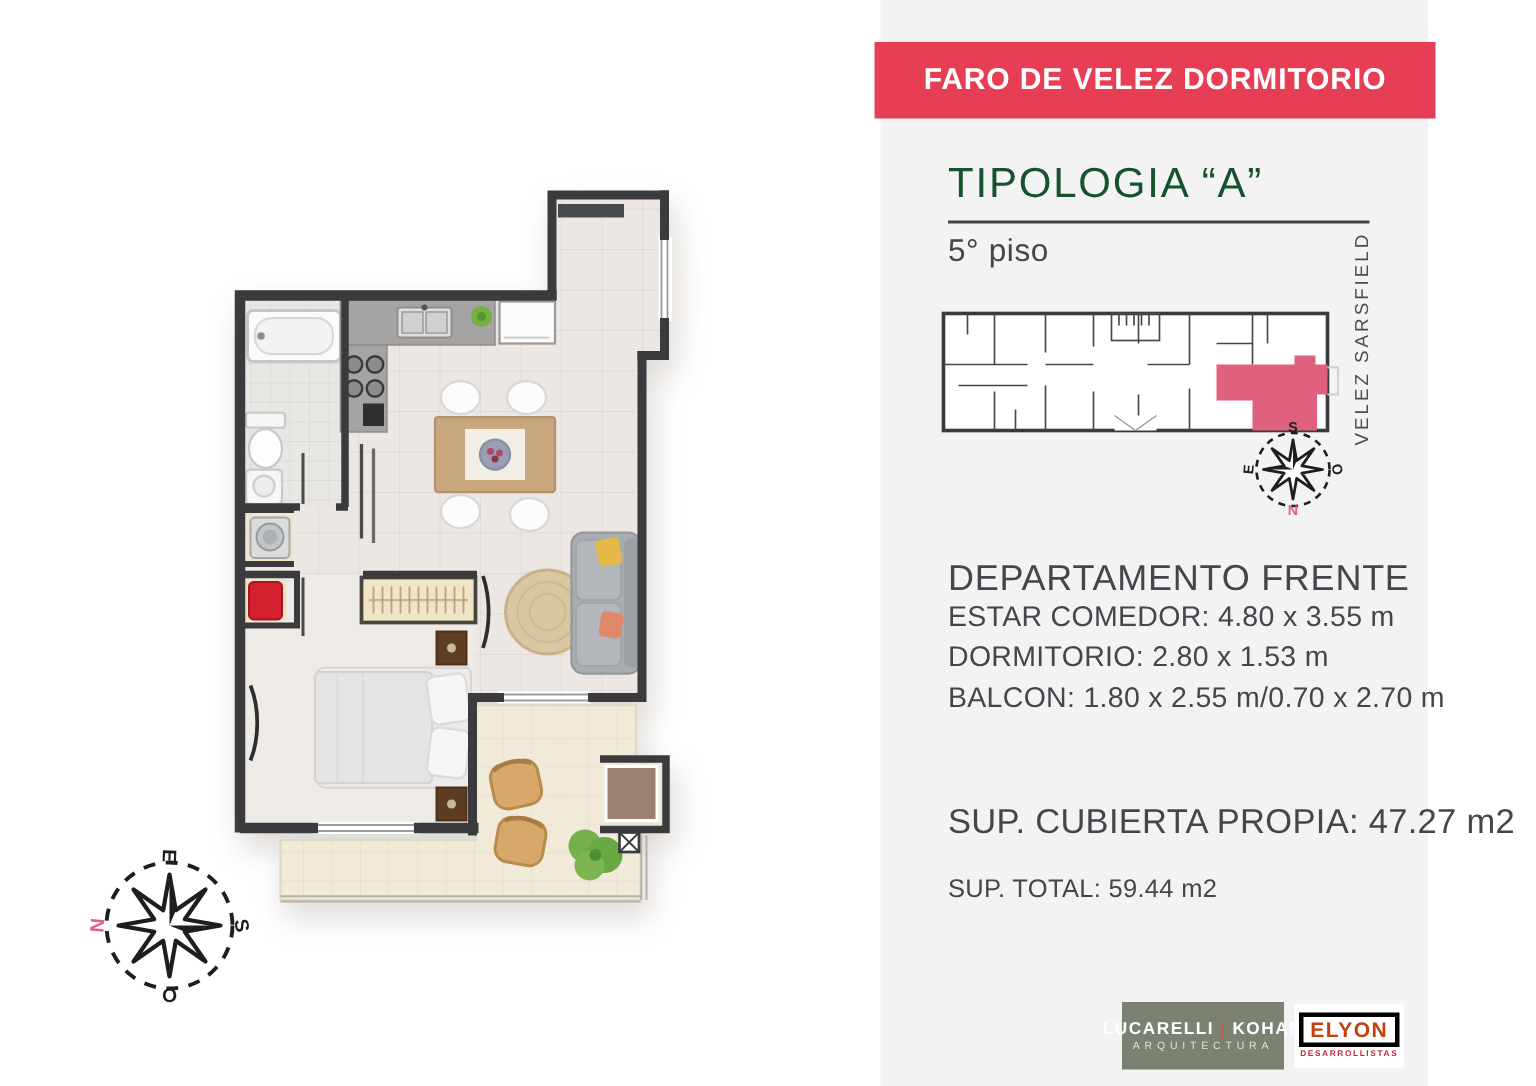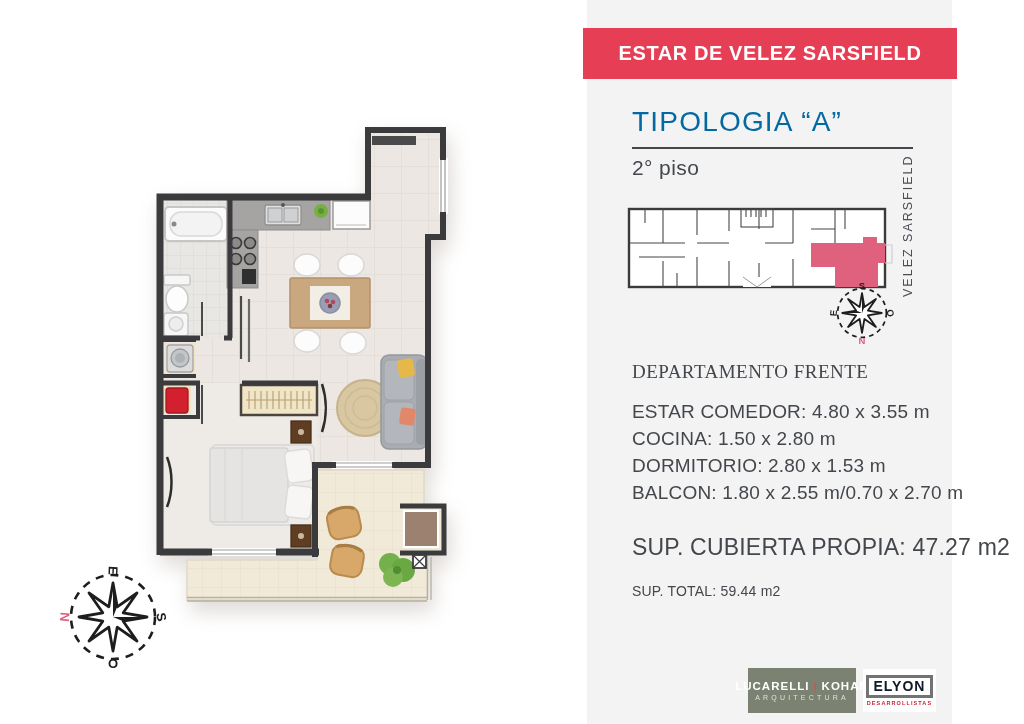--- a/index.html
+++ b/index.html
@@ -7,47 +7,47 @@
     position:relative; width:1024px; height:724px; background:#ffffff;
     overflow:hidden; font-family:"Liberation Sans", sans-serif; color:#43474b;
   }
   
   .panel { position:absolute; left:587px; top:0; width:365px; height:724px; background:#f3f3f4; }
   .banner {
     position:absolute; left:-4px; top:28px; width:374px; height:51px; background:#e63e55;
     color:#ffffff; display:flex; align-items:center; justify-content:center;
     font-weight:bold; font-size:20px; letter-spacing:.6px; white-space:nowrap;
   }
-  .typology { position:absolute; left:45px; top:106px; font-size:28px; letter-spacing:1.2px; color:#0369a1; }
+  .typology { position:absolute; left:45px; top:106px; font-size:28px; letter-spacing:1.2px; color:#14532d; }
   .title-rule { position:absolute; left:45px; top:147px; width:281px; height:2px; background:#43474b; }
   .piso { position:absolute; left:45px; top:156px; font-size:21px; letter-spacing:.4px; }
   .keyplan { position:absolute; left:38px; top:199px; }
   .street {
     position:absolute; left:314px; top:197px; height:100px; display:flex; align-items:center;
     writing-mode:vertical-rl; transform:rotate(180deg);
     font-size:12.5px; letter-spacing:2px; color:#4a4e52; white-space:nowrap;
   }
-  .unit-type { position:absolute; left:45px; top:361px; font-size:19px; letter-spacing:.5px;font-family:Liberation Serif, serif; }
+  .unit-type { position:absolute; left:45px; top:372px; font-size:24px; letter-spacing:.5px; }
   .dims { position:absolute; left:45px; top:401px; }
   .dim-line { height:27px; font-size:19px; letter-spacing:.2px; white-space:nowrap; }
   .sup1 { position:absolute; left:45px; top:534px; font-size:23px; letter-spacing:.2px; white-space:nowrap; }
-  .sup2 { position:absolute; left:45px; top:583px; font-size:14px; letter-spacing:.2px; white-space:nowrap; }
+  .sup2 { position:absolute; left:45px; top:583px; font-size:17px; letter-spacing:.2px; white-space:nowrap; }
   
   .logo-arch {
     position:absolute; left:161px; top:668px; width:108px; height:45px; background:#7b8271;
     color:#fff; display:flex; flex-direction:column; align-items:center; justify-content:center; gap:2px;
   }
   .logo-arch .row { font-size:11.5px; font-weight:bold; letter-spacing:1px; display:flex; gap:4px; align-items:center; white-space:nowrap; }
   .logo-arch .bar { color:#c25a50; font-weight:bold; }
   .logo-arch .sub { font-size:7px; letter-spacing:3.2px; color:#dfe3d9; white-space:nowrap; }
   .logo-dev {
     position:absolute; left:276px; top:669px; width:73px; height:43px; background:#ffffff;
     display:flex; flex-direction:column; align-items:center; justify-content:center;
   }
-  .logo-dev .box { border:3px solid #737373; color:#0f172a; font-weight:bold; font-size:14px; letter-spacing:1px; padding:0 5px; line-height:17px; }
+  .logo-dev .box { border:3px solid #000000; color:#c2410c; font-weight:bold; font-size:14px; letter-spacing:1px; padding:0 5px; line-height:17px; }
   .logo-dev .sub { font-size:5.5px; color:#cf2033; letter-spacing:1.1px; margin-top:2px; font-weight:bold; }
   
   .compass { position:absolute; }
   .compass svg { position:absolute; inset:0; width:100%; height:100%; }
   .compass .pt { position:absolute; font-weight:bold; color:#1e1e1e; }
   .compass .pink { color:#e0607e; }
   .compass-main { left:63px; top:567px; width:100px; height:100px; }
   .compass-main .pt { font-size:13px; }
   .compass-mini { left:246px; top:284px; width:58px; height:58px; }
   .compass-mini .pt { font-size:9.5px; }
@@ -271,25 +271,25 @@
       <polygon points="50,50 50,16 54.2,39.8" fill="#1e1e1e"></polygon>
       <polygon points="50,50 84,50 60.2,54.2" fill="#1e1e1e"></polygon>
     </svg>
     <span class="pt pt-top rot90">E</span>
     <span class="pt pt-right rot90r">S</span>
     <span class="pt pt-bottom">O</span>
     <span class="pt pt-left rotm90 pink">N</span>
   </div>
 
   <div class="panel">
-    <div class="banner">ESTAR DE VELEZ SARSFIELD</div>
+    <div class="banner">FARO DE VELEZ DORMITORIO</div>
 
     <div class="typology">TIPOLOGIA “A”</div>
     <div class="title-rule"></div>
-    <div class="piso">2° piso</div>
+    <div class="piso">5° piso</div>
 
     <svg class="keyplan" width="272" height="97" viewBox="0 0 272 97">
       <rect x="4" y="10" width="256" height="78" fill="#ffffff" stroke="#3a3a3a" stroke-width="2.4"></rect>
       <path d="M186,44 H238 V38 H252 V44 H260 V64 H253 V88 H210 V68 H186 Z" fill="#e0617e"></path>
       <path d="M260,46 h7 v18 h-7" fill="none" stroke="#cfcfcf" stroke-width="1.2"></path>
       <path d="M4,40 h-0" fill="none"></path>
       <g stroke="#474747" stroke-width="1.1" fill="none">
         <path d="M38,10 V44 M38,62 V88 M72,10 V36 M72,58 V88 M104,10 V32 M104,62 V88 M134,10 V30 M134,64 V88 M168,10 V44 M168,60 V88 M210,10 V44"></path>
         <path d="M4,44 H60 M14,58 H60 M72,44 H104 M140,44 H168 M186,30 H210 M220,10 V30 M20,10 V24 M52,74 V88 M90,44 H104"></path>
         <rect x="116" y="10" width="32" height="18"></rect>
@@ -310,21 +310,20 @@
       <span class="pt pt-top">S</span>
       <span class="pt pt-right rot90r">O</span>
       <span class="pt pt-bottom pink">N</span>
       <span class="pt pt-left rotm90">E</span>
     </div>
 
     <div class="unit-type">DEPARTAMENTO FRENTE</div>
 
     <div class="dims">
       <div class="dim-line">ESTAR COMEDOR: 4.80 x 3.55 m</div>
-      <div class="dim-line">COCINA: 1.50 x 2.80 m</div>
       <div class="dim-line">DORMITORIO: 2.80 x 1.53 m</div>
       <div class="dim-line">BALCON: 1.80 x 2.55 m/0.70 x 2.70 m</div>
     </div>
 
     <div class="sup1">SUP. CUBIERTA PROPIA: 47.27 m2</div>
     <div class="sup2">SUP. TOTAL: 59.44 m2</div>
 
     <div class="logo-arch">
       <div class="row">
         <span>LUCARELLI</span>

